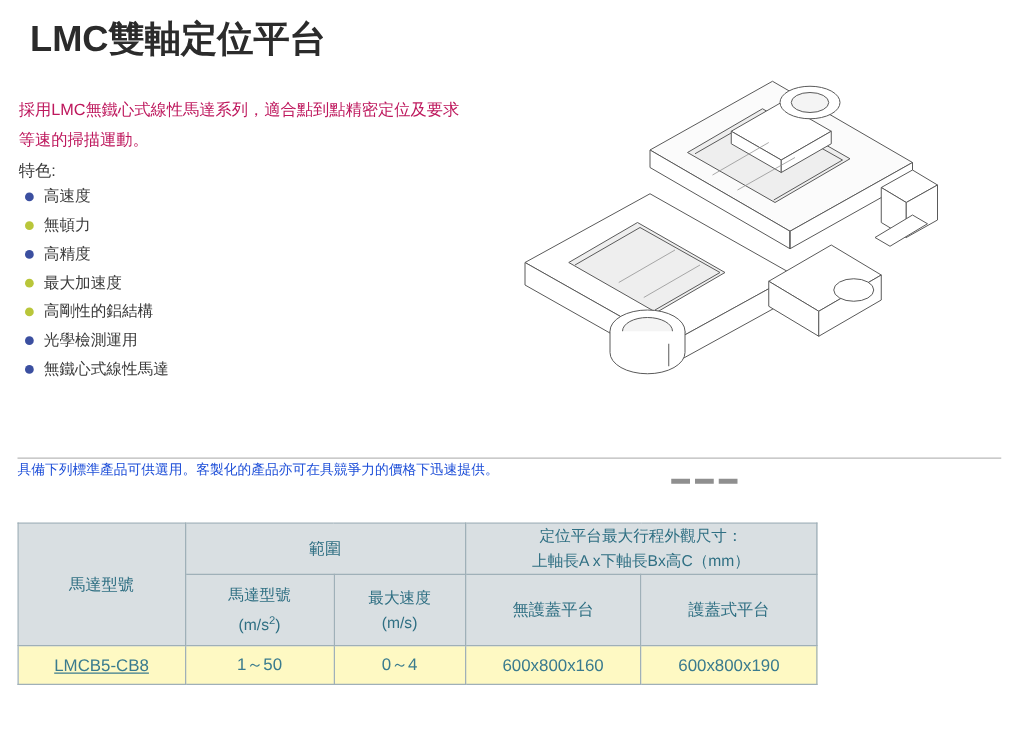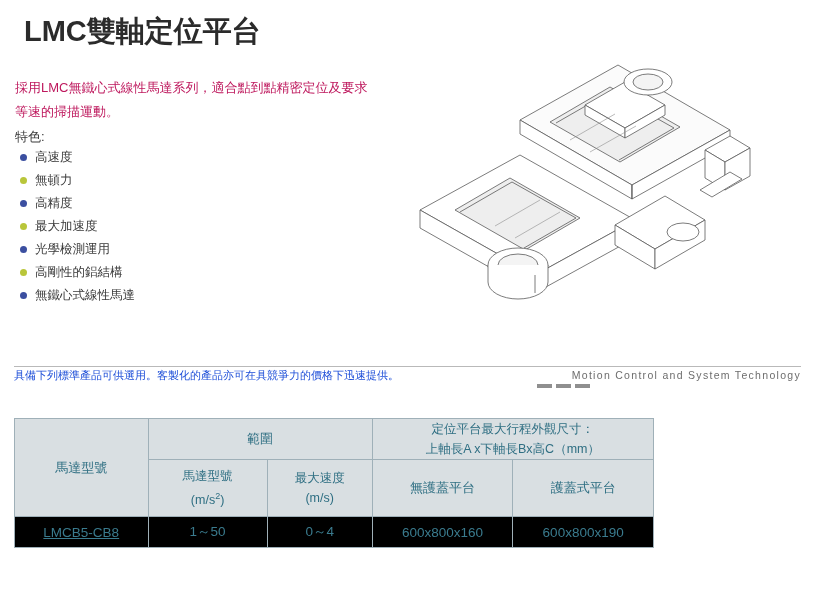--- a/index.html
+++ b/index.html
@@ -143,21 +143,21 @@
   th.range-head { }
   th.dim-head { }
   .sub-row th {
     height: 56px;
   }
   .unit-line {
     display: block;
     font-size: 12.5px;
   }
   table.spec td {
-    background: #000000;
+    background: #fef9c3;
     height: 30px;
     color: #3a7b8e;
     font-size: 13.5px;
   }
   td.model-cell {
     color: #2f6f83;
     text-decoration: underline;
     font-size: 14px;
   }
   sup { font-size: 9px; }
@@ -171,22 +171,22 @@
 
   <div class="intro">採用LMC無鐵心式線性馬達系列，適合點到點精密定位及要求等速的掃描運動。</div>
 
   <div class="features-label">特色:</div>
 
   <ul class="features">
     <li><span class="bullet" style="background:#3b4fa0"></span><span>高速度</span></li>
     <li><span class="bullet" style="background:#b9c63a"></span><span>無頓力</span></li>
     <li><span class="bullet" style="background:#3b4fa0"></span><span>高精度</span></li>
     <li><span class="bullet" style="background:#b9c63a"></span><span>最大加速度</span></li>
+    <li><span class="bullet" style="background:#b9c63a"></span><span>高剛性的鋁結構</span></li>
     <li><span class="bullet" style="background:#3b4fa0"></span><span>光學檢測運用</span></li>
-    <li><span class="bullet" style="background:#b9c63a"></span><span>高剛性的鋁結構</span></li>
     <li><span class="bullet" style="background:#3b4fa0"></span><span>無鐵心式線性馬達</span></li>
   </ul>
 
   <div class="illustration">
     <svg width="400" height="260" viewBox="0 0 400 260" xmlns="http://www.w3.org/2000/svg">
       <g fill="#ffffff" stroke="#5a5a5a" stroke-width="0.8">
 
         <polygon points="20,150 120,95 235,160 135,215"></polygon>
         <polygon points="20,150 20,168 135,233 135,215"></polygon>
         <polygon points="135,215 235,160 235,178 135,233"></polygon>
@@ -231,21 +231,20 @@
         <polyline points="170,80 215,54"></polyline>
         <polyline points="190,92 236,66"></polyline>
         <polyline points="95,166 140,140"></polyline>
         <polyline points="115,178 160,152"></polyline>
       </g>
     </svg>
   </div>
 
   <div class="divider"></div>
   <div class="footer-dashes"><span></span><span></span><span></span></div>
-  <div class="footer-tag">Motion  Control  and  System  Technology</div>
 
   <div class="subhead">具備下列標準產品可供選用。客製化的產品亦可在具競爭力的價格下迅速提供。</div>
 
   <table class="spec">
     <colgroup>
       <col style="width:112px">
       <col style="width:100px">
       <col style="width:88px">
       <col style="width:118px">
       <col style="width:118px">

